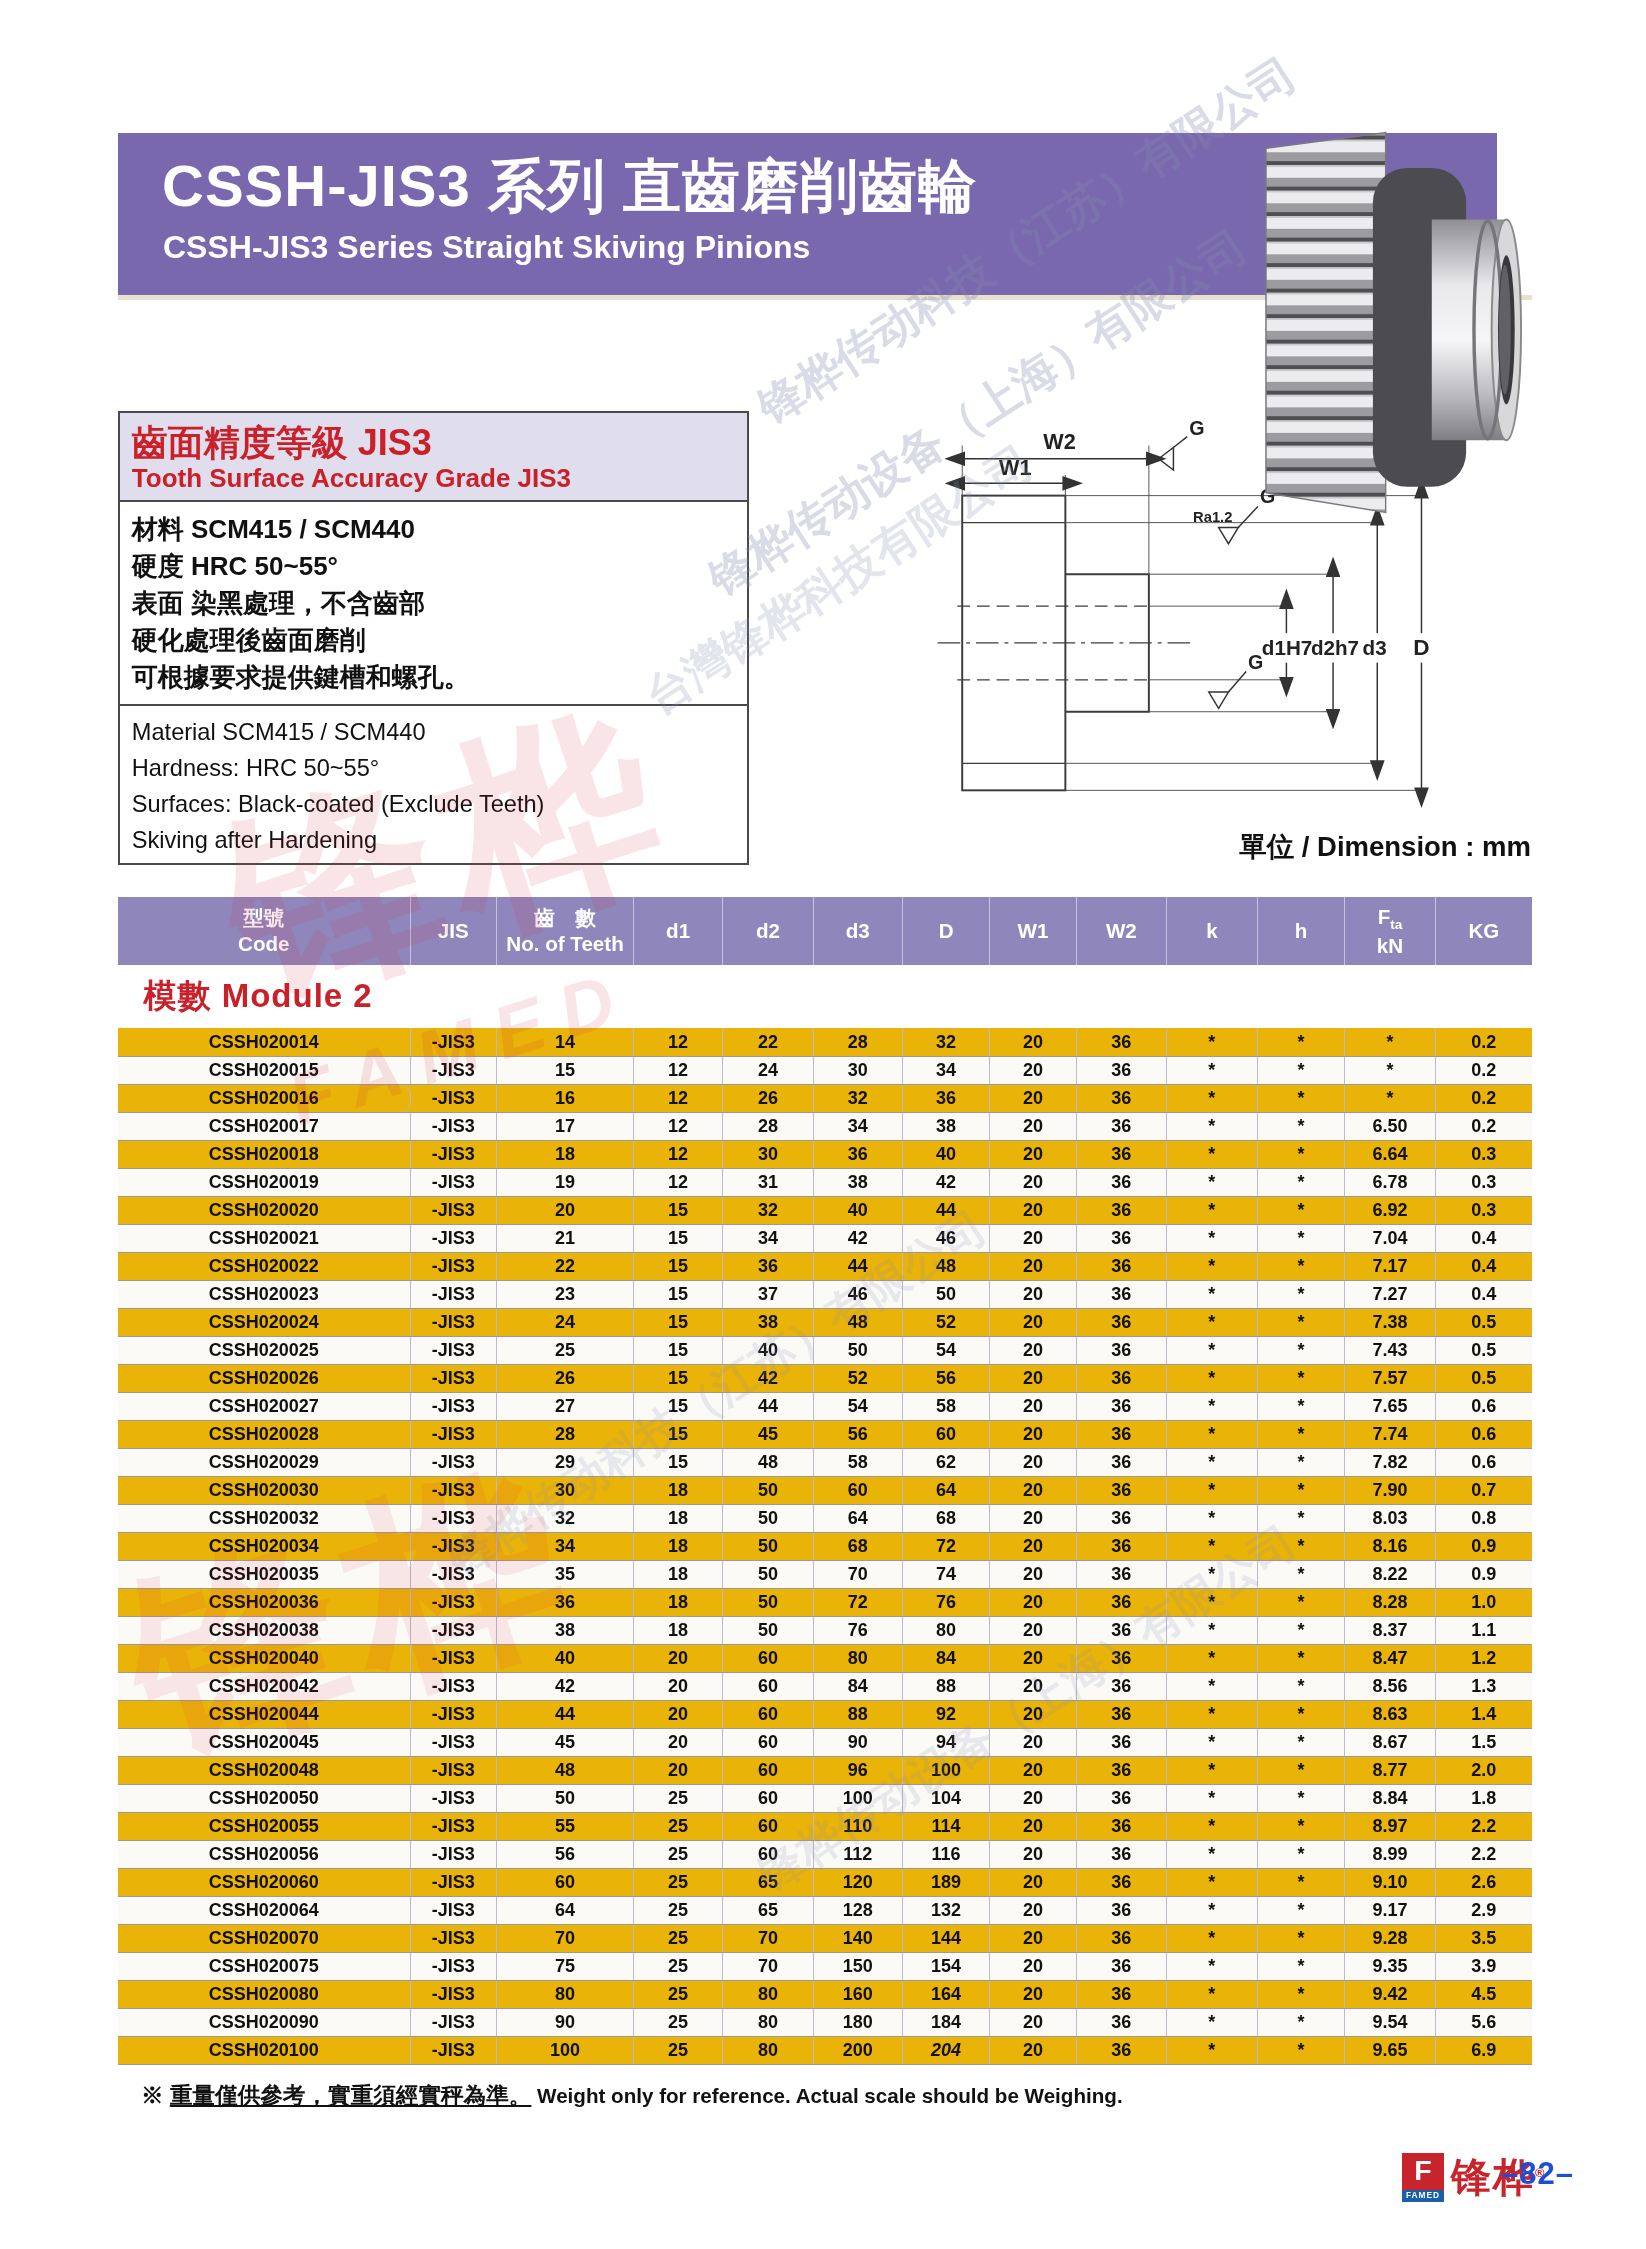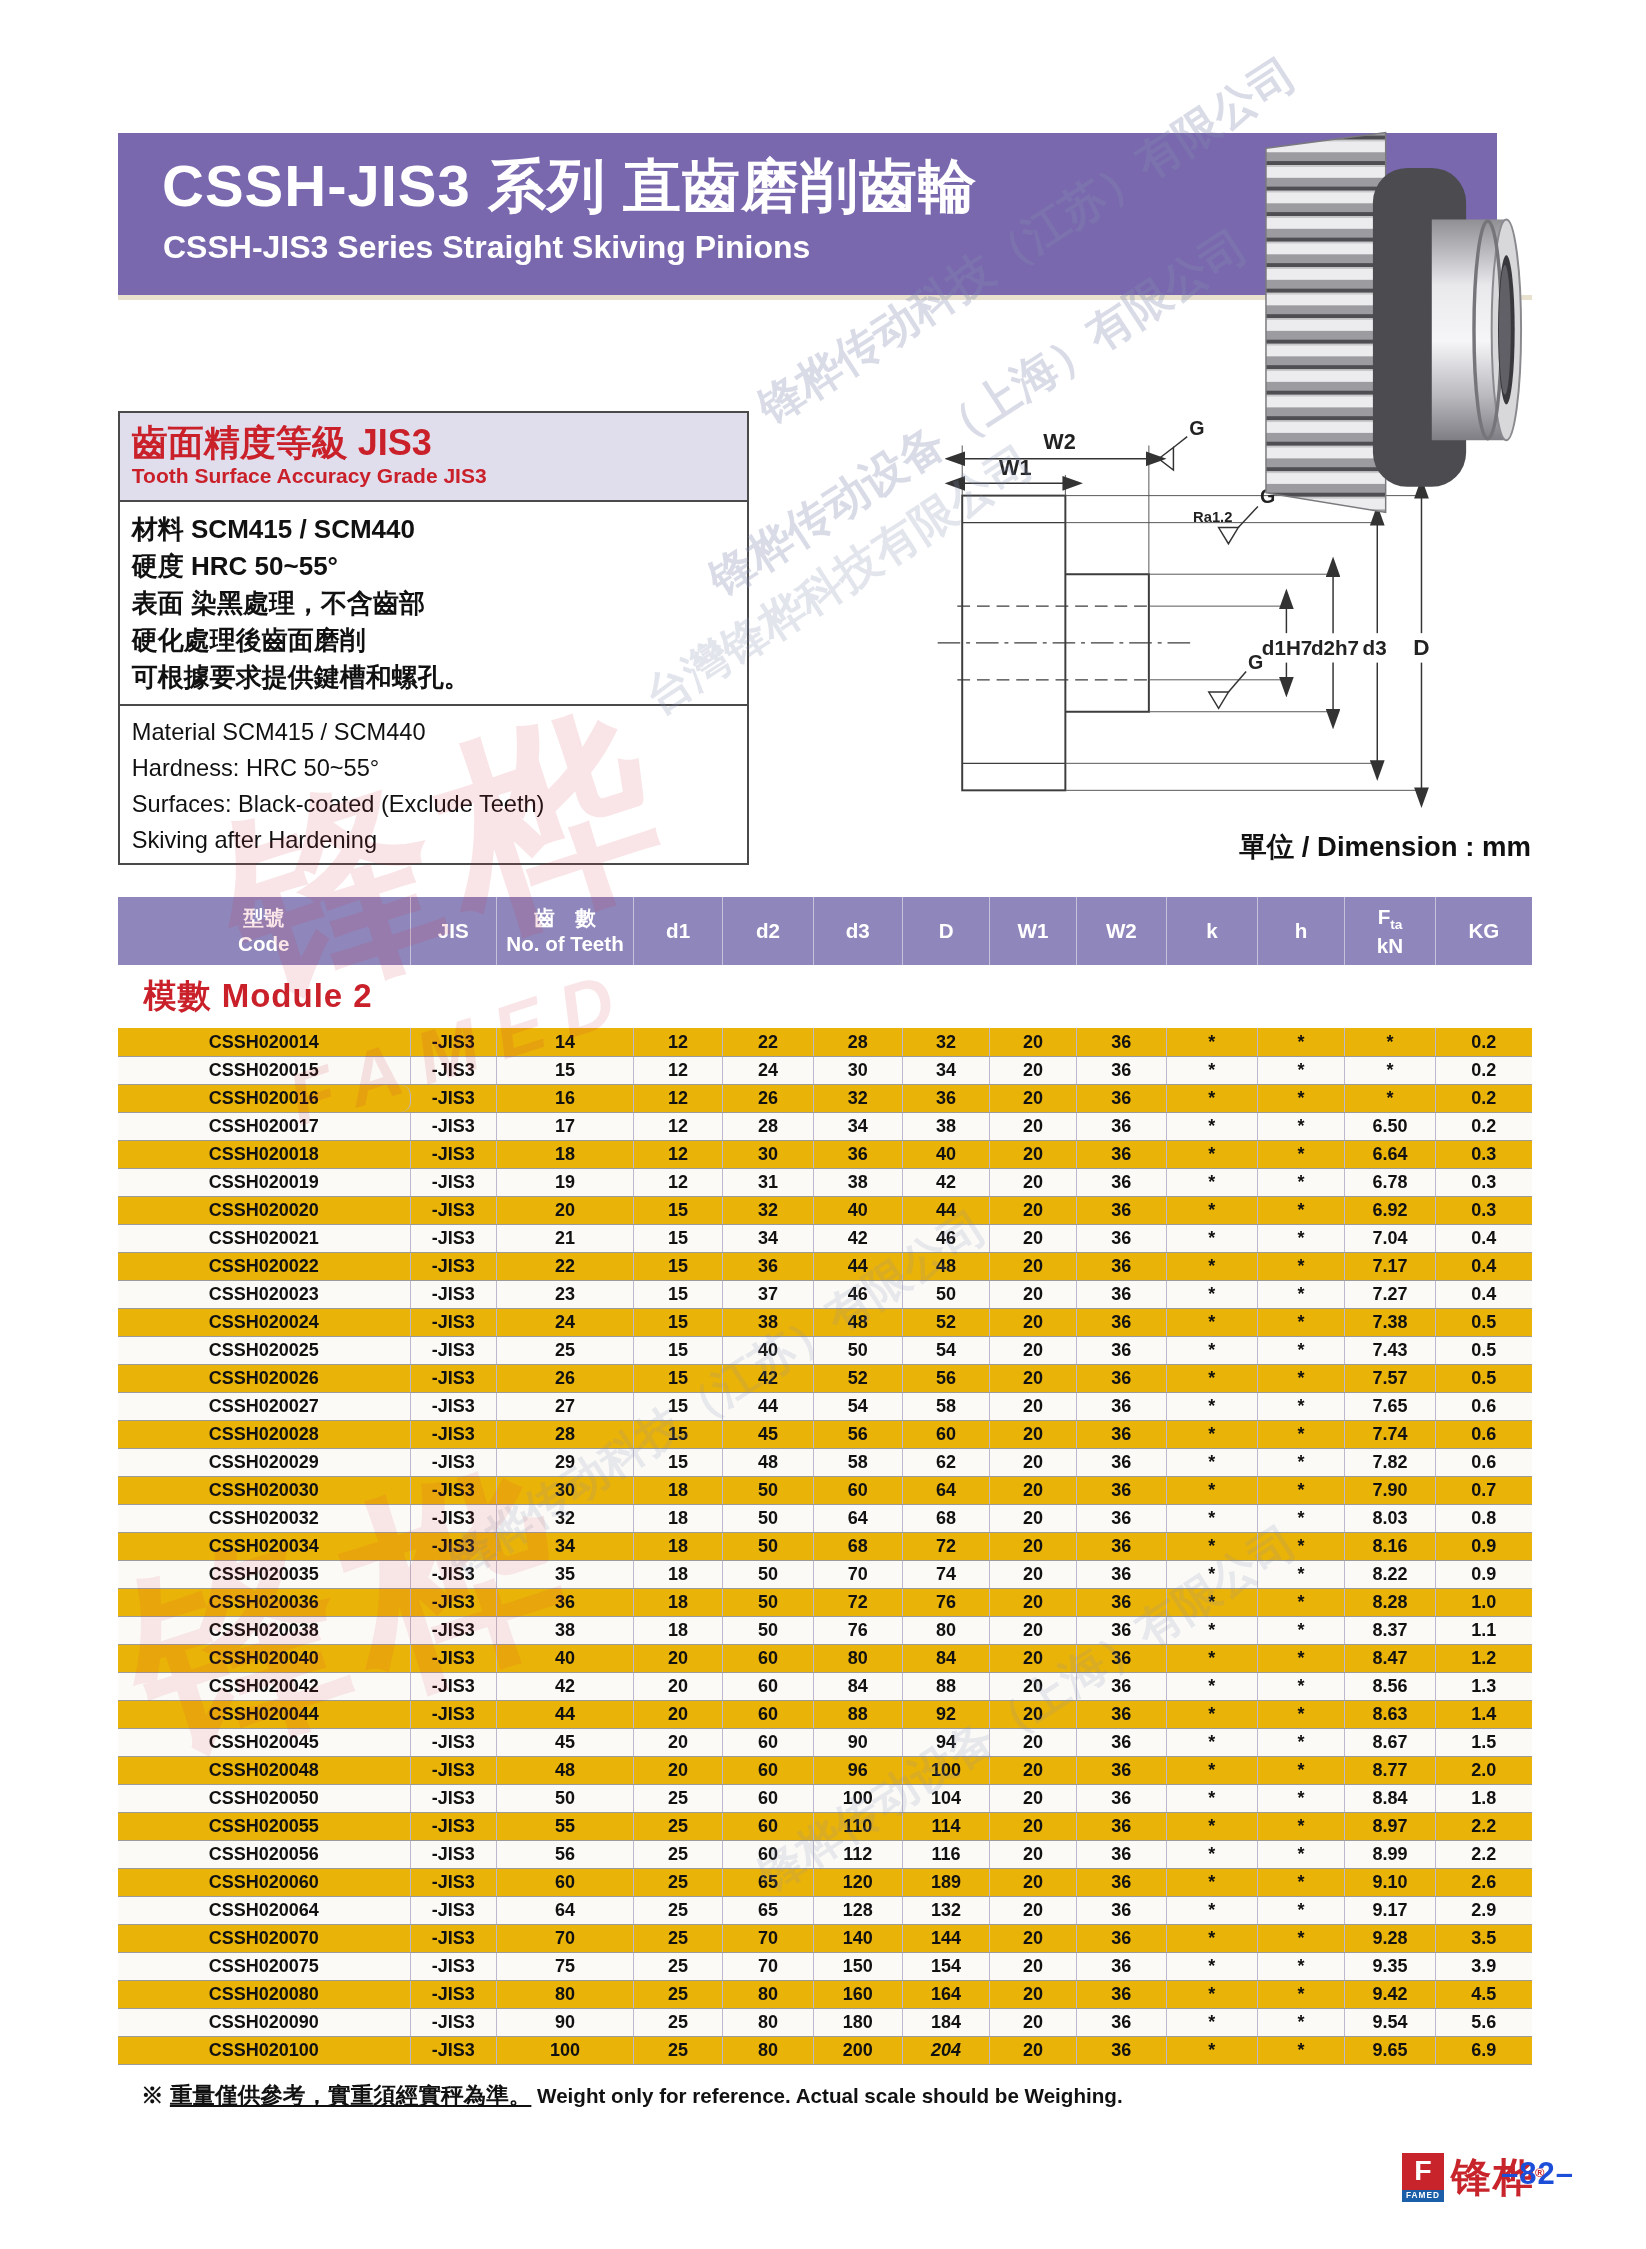--- a/index.html
+++ b/index.html
@@ -11,21 +11,21 @@
   
   .banner{left:118px;top:133px;width:1379px;height:163px;background:#7968AE;z-index:1;}
   .banner-title{left:44px;top:14.7px;color:#fff;font-size:58px;font-weight:bold;letter-spacing:1px;white-space:nowrap;}
   .banner-sub{left:45px;top:96px;color:#fff;font-size:32px;font-weight:bold;white-space:nowrap;}
   .beige-rule{left:118px;top:295px;width:1414px;height:4.9px;background:#E7E1CE;z-index:1;}
   .gear-photo{left:1257px;top:114px;width:275px;height:417px;z-index:3;}
   
   .info-box{left:118px;top:411px;width:631px;height:454px;border:2.9px solid #4A4A4A;background:#fff;box-sizing:border-box;z-index:2;}
   .info-title{height:89px;background:#E0DDEC;border-bottom:2px solid #4A4A4A;padding:8.8px 0 0 11.8px;box-sizing:border-box;}
   .info-title-zh{color:#C9202A;font-size:36px;font-weight:bold;line-height:1.15;}
-  .info-title-en{color:#C9202A;font-size:21px;font-weight:bold;line-height:1.2;}
+  .info-title-en{color:#C9202A;font-size:26px;font-weight:bold;line-height:1.2;}
   .info-zh{padding:8.8px 0 6.9px 11.8px;border-bottom:2px solid #4A4A4A;}
   .info-zh div{font-size:26px;color:#111;font-weight:bold;line-height:1.43;}
   .info-en{padding:9.8px 0 0 11.8px;}
   .info-en div{font-size:23.6px;color:#111;line-height:1.52;}
   
   .diagram{left:918px;top:417px;width:614px;height:393px;z-index:2;}
   .unit-note{left:1168px;top:829px;width:363px;text-align:right;font-size:27.5px;font-weight:bold;color:#111;z-index:2;}
   
   .table-wrap{left:118px;top:897px;width:1414px;z-index:2;}
   .thead{display:flex;height:68px;background:#8F87BC;}

